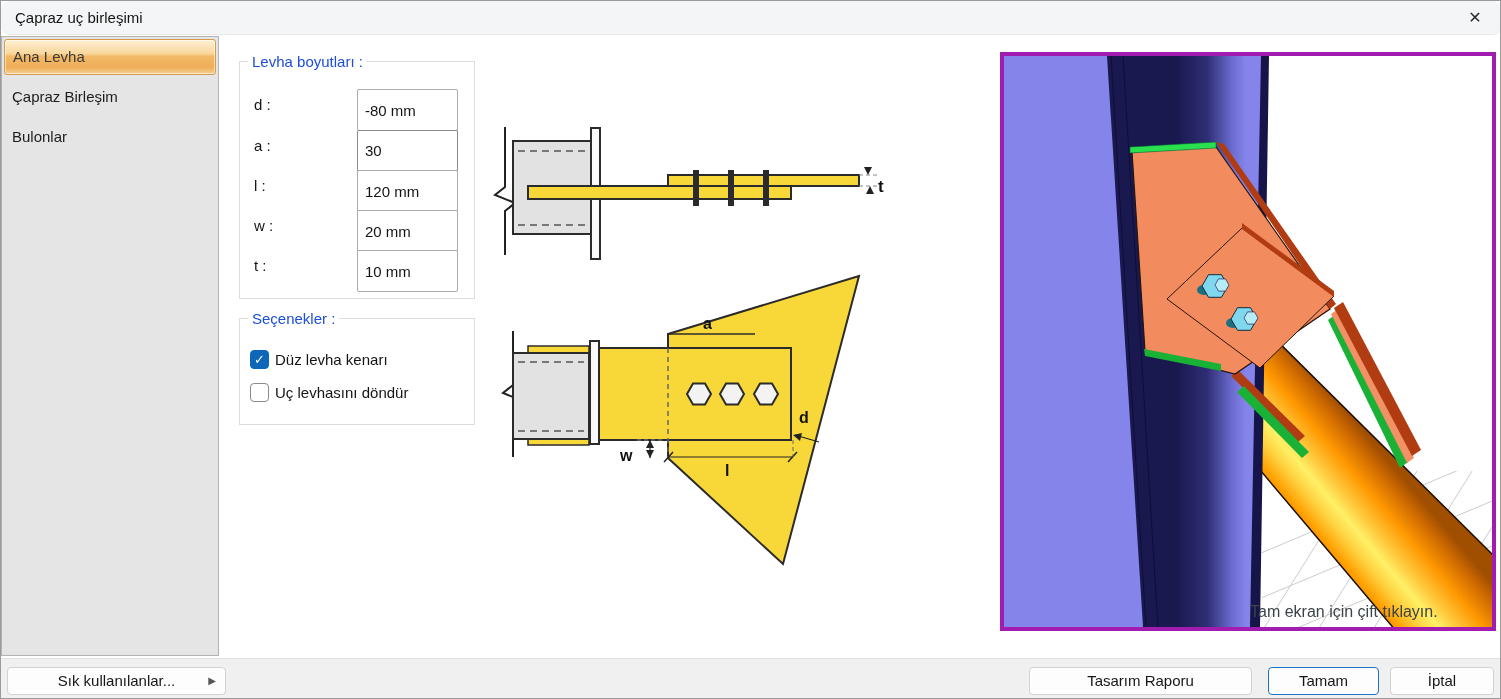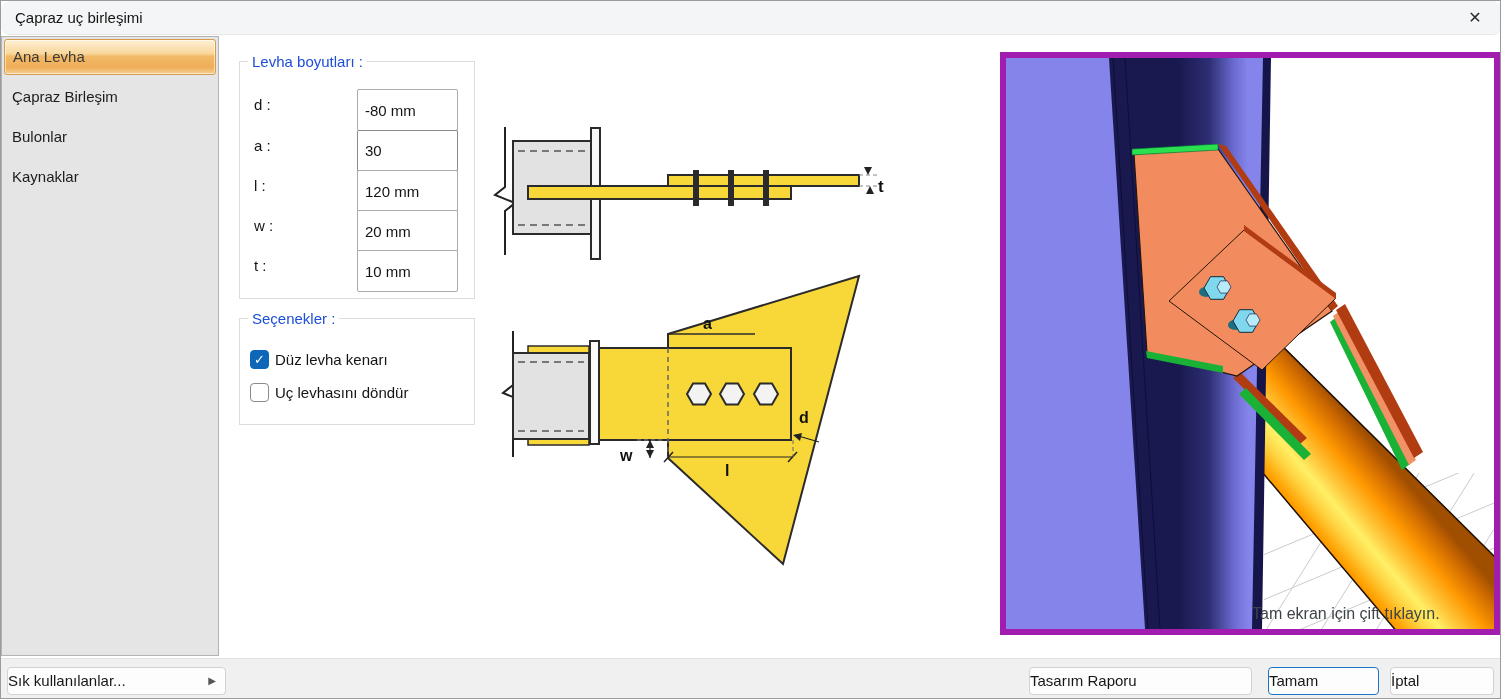--- a/index.html
+++ b/index.html
@@ -30,46 +30,45 @@
     background:#fff;font-family:"Liberation Sans",sans-serif;font-size:15px;color:#141414;padding:0 0 0 7px;outline:none;
   }
   .fieldrow-input.focused{border-color:#8a8a8a;border-bottom:2px solid #0067c0;}
   
   .cbrow{position:absolute;left:10px;height:20px;cursor:pointer;}
   .cbbox{position:absolute;left:0;top:0;width:19px;height:19px;box-sizing:border-box;border:1px solid #8b8b8b;border-radius:4px;background:#fff;}
   .cbbox.checked{background:#0d66b8;border-color:#0d66b8;color:#fff;text-align:center;line-height:18px;font-size:13px;}
   .cblabel{position:absolute;left:25px;top:0;line-height:19px;font-size:15px;white-space:nowrap;color:#141414;}
   
   .diagram-panel{position:absolute;left:486px;top:62px;width:420px;height:564px;background:#fff;}
-  .viewer-panel{position:absolute;left:999px;top:51px;width:488px;height:571px;border:6px solid #a21caf;background:#fca5a5;}
+  .viewer-panel{position:absolute;left:999px;top:51px;width:488px;height:571px;border:4px solid #a21caf;background:#fca5a5;}
   .viewer-hint{position:absolute;left:246px;top:547px;font-size:16px;color:#3c4448;white-space:nowrap;}
   
   .footer{position:absolute;left:0;top:657px;width:1501px;height:42px;background:#f0f0f0;border-top:1px solid #e2e2e2;}
   .btn{
     position:absolute;top:8px;height:28px;box-sizing:border-box;background:#fdfdfd;border:1px solid #d2d2d2;border-radius:4px;
-    font-size:15px;color:#161616;line-height:26px;cursor:pointer;
+    font-size:15px;color:#161616;text-align:center;line-height:26px;cursor:pointer;
   }
   .btn.default{border:1.5px solid #1d74c6;line-height:25px;}
   .fav-arrow{position:absolute;right:9px;top:0;line-height:26px;font-size:10px;color:#555;}
 </style>
 </head>
 <body>
 
 <div class="titlebar">
   <div class="title">Çapraz uç birleşimi</div>
   <div class="close-btn">
     <span>✕</span>
   </div>
 </div>
 
 <div class="sidebar">
   <div class="side-item selected">Ana Levha</div>
   <div class="side-item">Çapraz Birleşim</div>
   <div class="side-item">Bulonlar</div>
-  <div class="side-item">Kaynaklar</div>
 </div>
 
 <div class="groupbox" style="left:238px;top:60px;width:234px;height:236px;">
   <div class="legend">Levha boyutları :</div>
 
   <div class="fieldrow-label" style="top:27px;">d :</div>
   <input class="fieldrow-input" style="top: 27px;" type="text" value="-80 mm">
 
   <div class="fieldrow-label" style="top:68px;">a :</div>
   <input class="fieldrow-input focused" style="top: 68px;" type="text" value="30">

